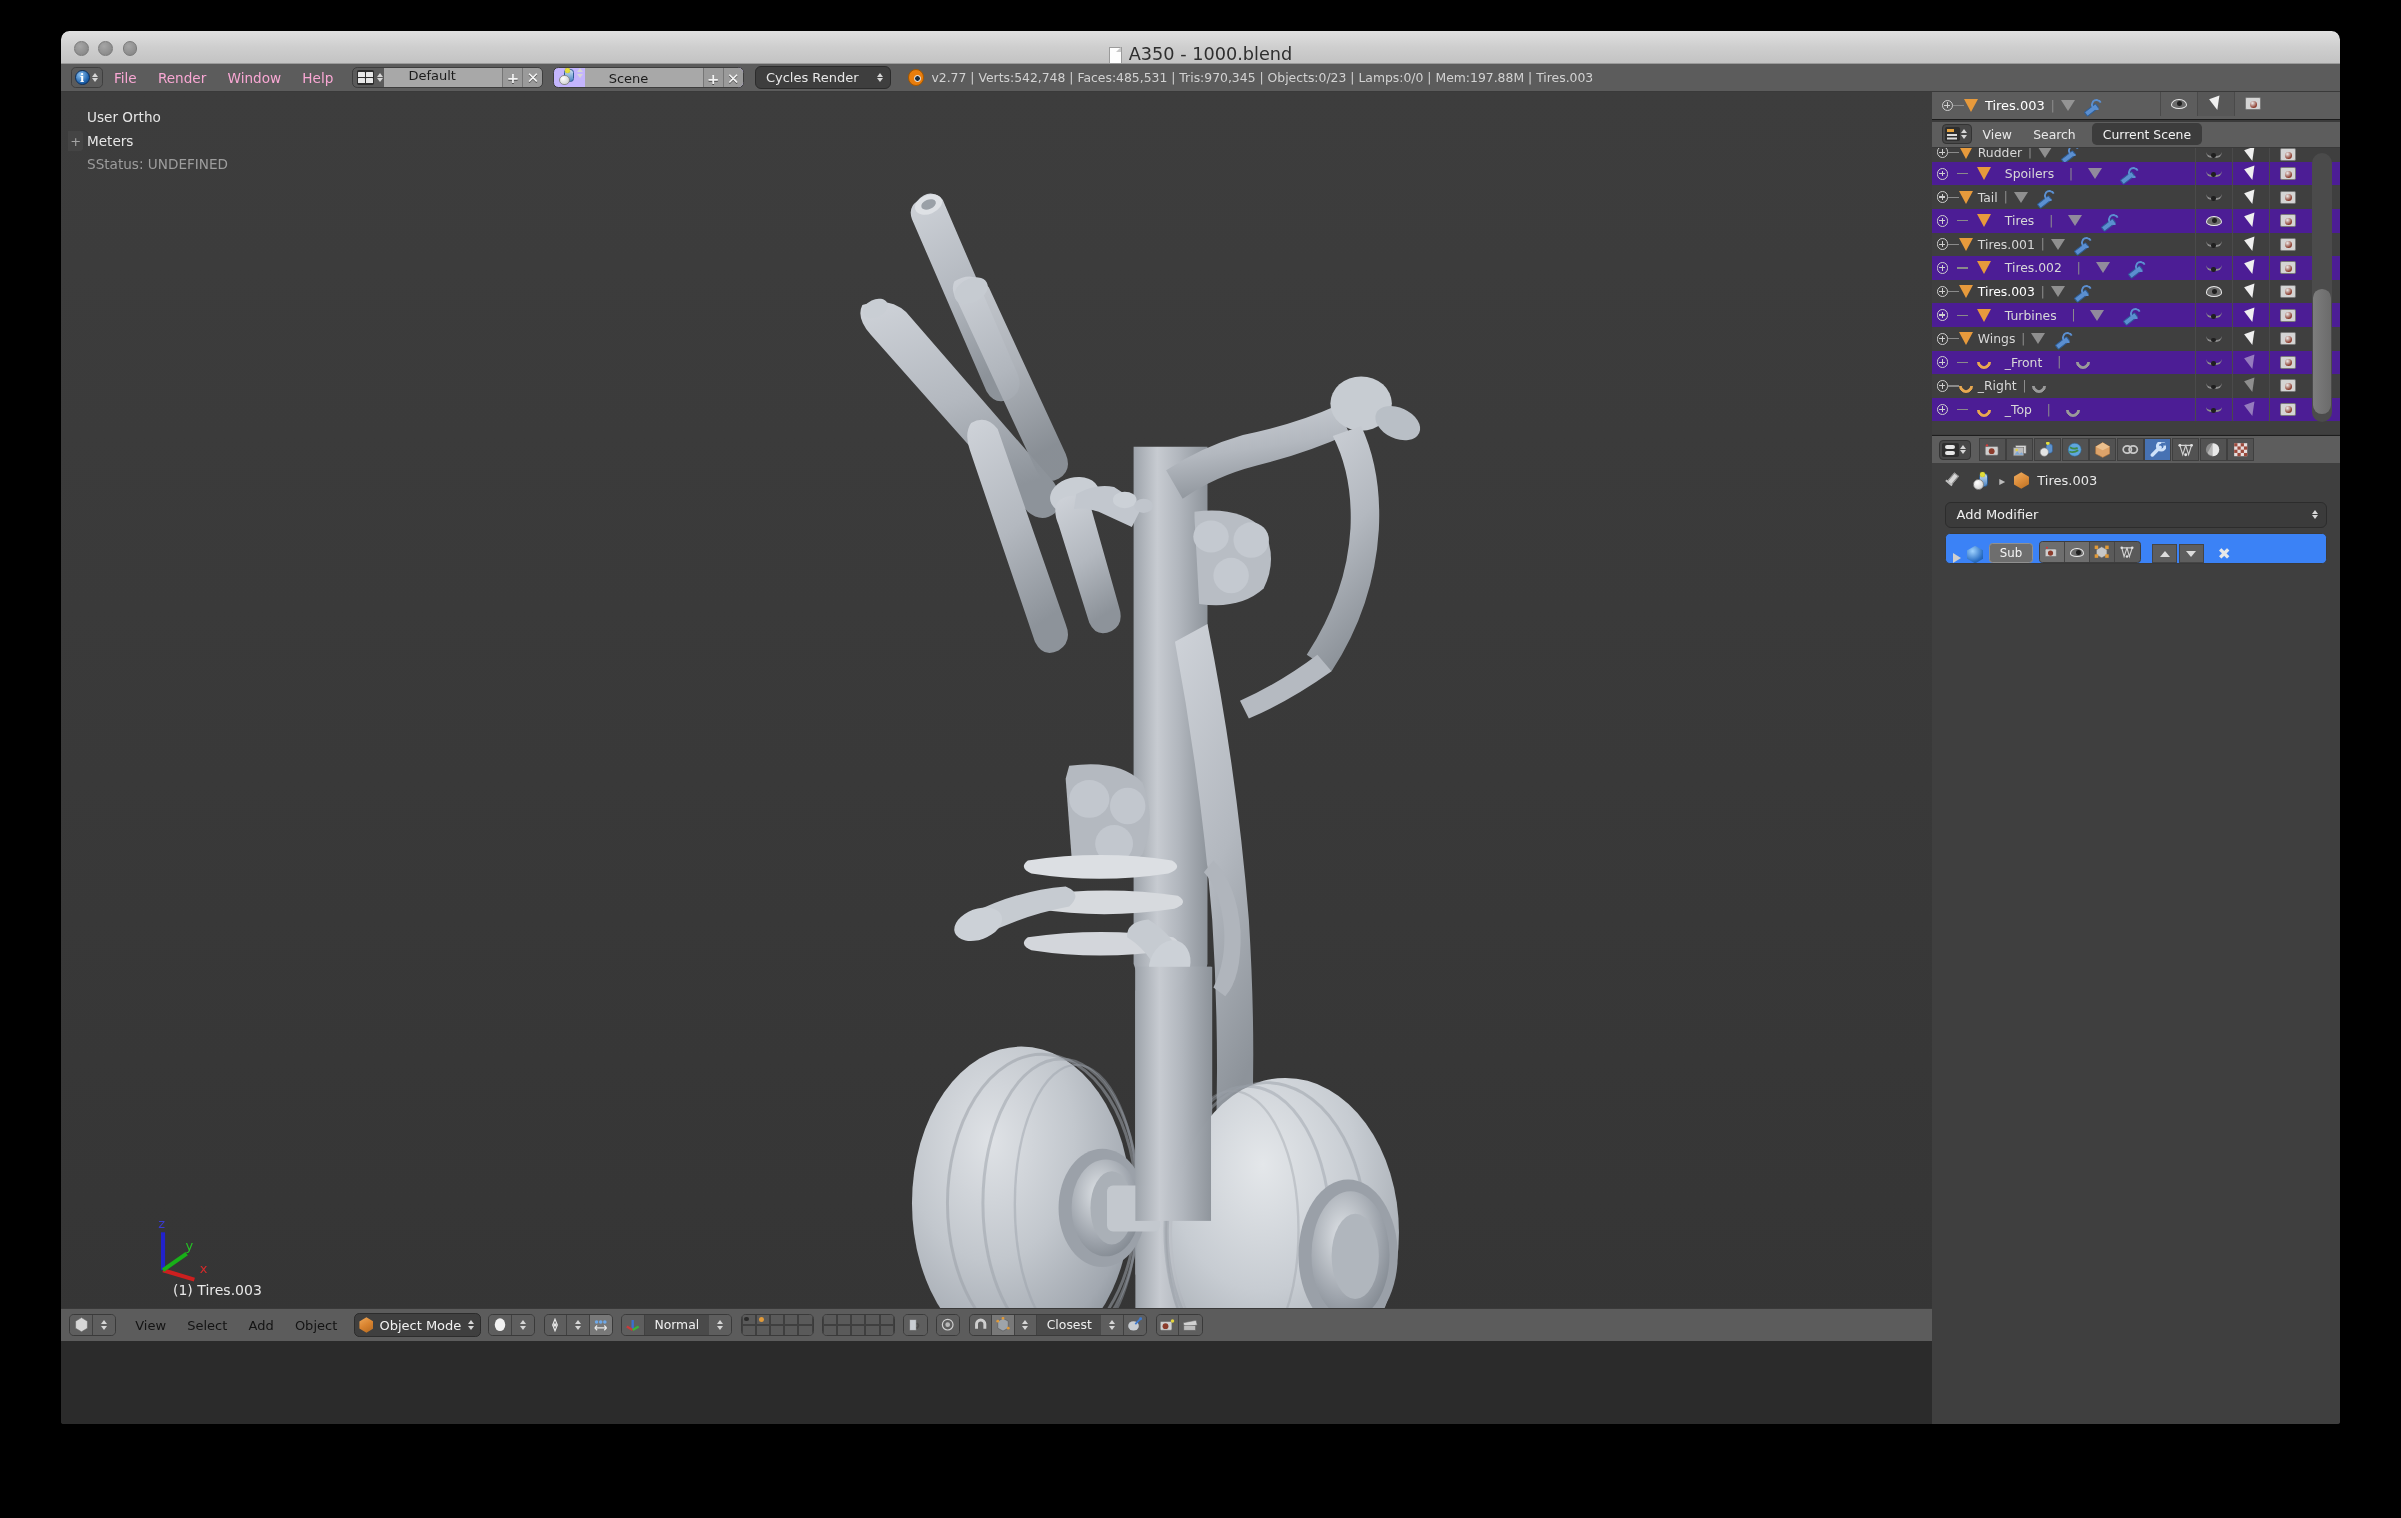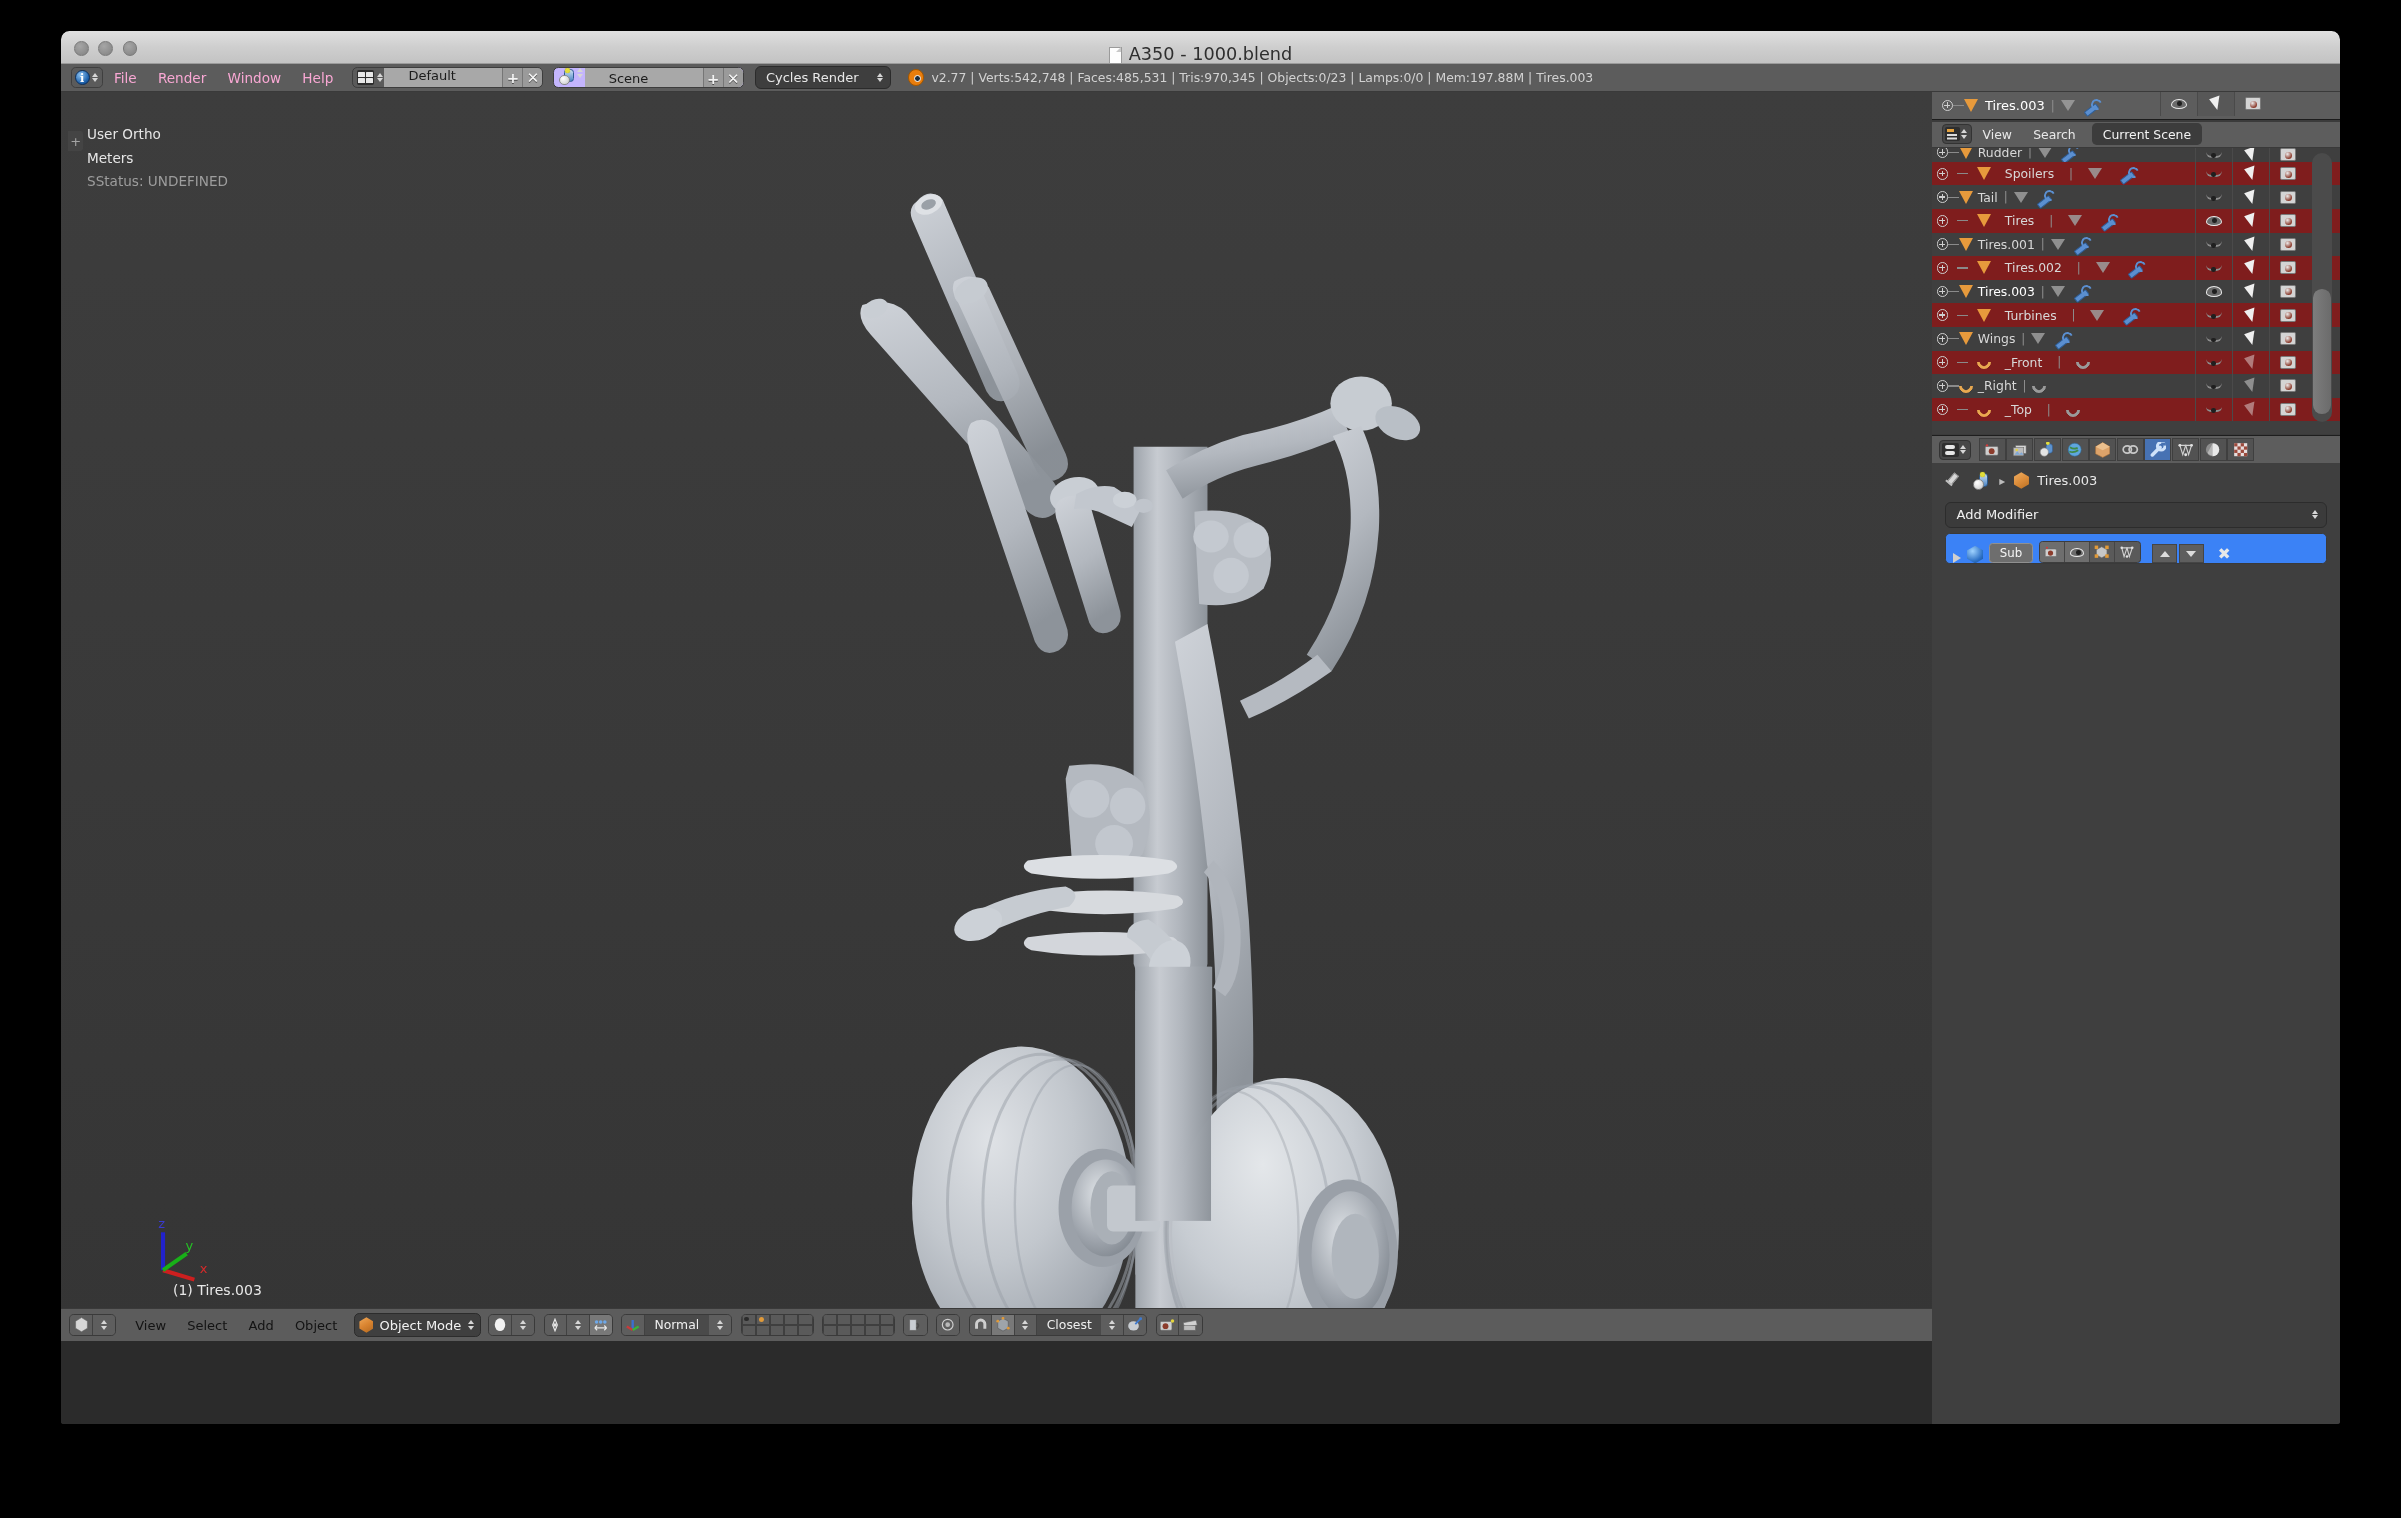--- a/index.html
+++ b/index.html
@@ -188,21 +188,21 @@
     left: 0; top: 28px;
     width: 1871px; height: 1249px;
     background: #3a3a3a;
     overflow: hidden;
   }
   .vp-scene {
     position:absolute; inset:0;
     background: linear-gradient(to bottom, #3d3d3d 0%, #393939 55%, #353535 100%);
   }
   .vp-overlay {
-    position:absolute; left: 26px; top: 31px;
+    position:absolute; left: 26px; top: 14px;
     color: #e6e6e6; font-size: 13.6px; line-height: 23.6px;
   }
   .vp-overlay .dim { color:#9d9d9d; }
   .vp-plus {
     position:absolute; left: 7px; top: 39px;
     width: 15.4px; height: 20px; background:#444;
     color:#a5a5a5; font-size:13px;
     display:flex;align-items:center;justify-content:center;
     border-radius: 0 2.4px 2.4px 0;
   }
@@ -394,21 +394,21 @@
     background:#3c3c3c; border-radius: 4.7px;
     color:#f2f2f2; font-size:12.4px; padding: 3.5px 10.6px;
     margin-left: 5.9px;
   }
   .ol-rows { position:relative; height: 286px; overflow:hidden; }
   .ol-row {
     display:flex; align-items:center;
     height: 23.6px; padding-left: 4.7px;
     position: relative;
   }
-  .ol-row.alt { background: #7f1d1d; gap: 9px; }
+  .ol-row.alt { background: #4c1d95; gap: 9px; }
   .ol-row .name { color:#d8d8d8; font-size: 12.4px; margin-left: 4.7px; white-space:nowrap;}
   .ol-row.sel .name { color:#ffffff; }
   .ol-dash { width: 10.6px; height: 1.2px; background:#8a8a8a; }
   .ol-sep { color:#8e8e8e; font-size: 11.8px; margin: 0 5.9px; }
   .ol-right {
     position:absolute; right: 34px; top: 0; height: 23.6px;
     display:flex; align-items:center; gap: 0;
   }
   .ol-cell {
     width: 37px; height: 23.6px;

